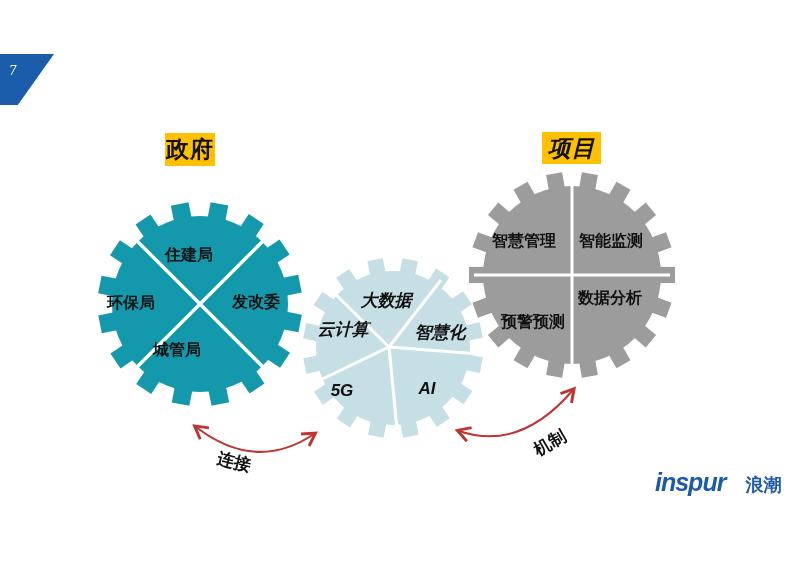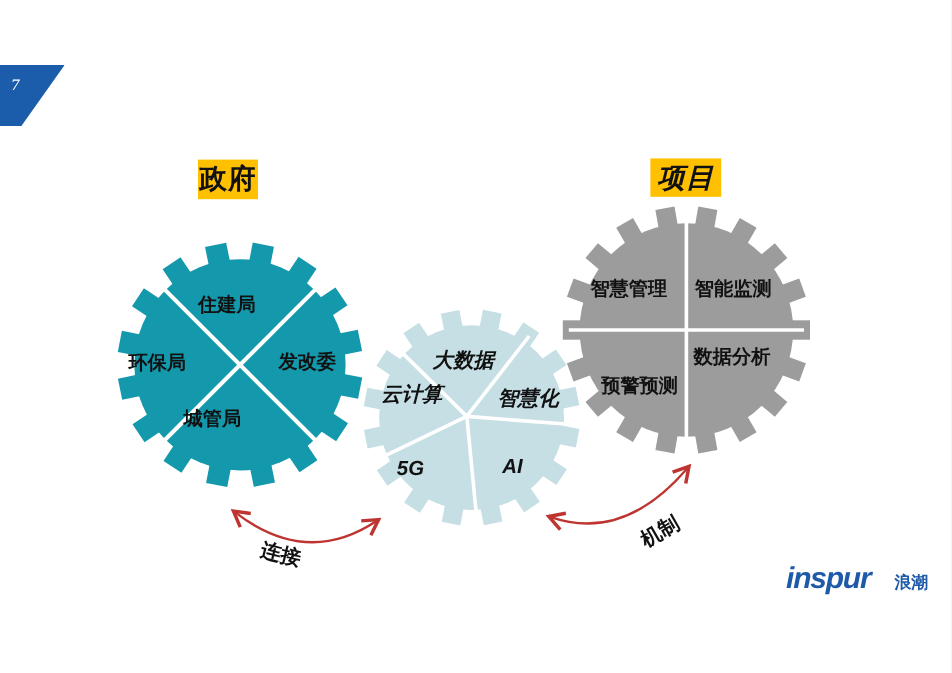--- a/index.html
+++ b/index.html
@@ -53,21 +53,21 @@
     position:absolute;font-weight:bold;font-size:17px;white-space:nowrap;color:var(--ink);
   }
   .alabel-left{left:234px;top:462px;transform:translate(-50%,-50%) rotate(14deg);}
   .alabel-right{left:550px;top:443px;transform:translate(-50%,-50%) rotate(-30deg);}
   
   .logo{
     position:absolute;left:655px;top:468px;display:flex;align-items:baseline;gap:20px;
     color:var(--logoblue);
   }
   .logo .latin{font-size:25px;font-weight:bold;font-style:italic;letter-spacing:-1px;}
-  .logo .cjk{font-size:14px;font-weight:bold;}
+  .logo .cjk{font-size:18px;font-weight:bold;}
 </style>
 </head>
 <body>
 
 <div class="slide">
 
   <div class="corner"></div>
   <div class="pagenum">7</div>
 
   <svg class="canvas" viewBox="0 0 793 561">

